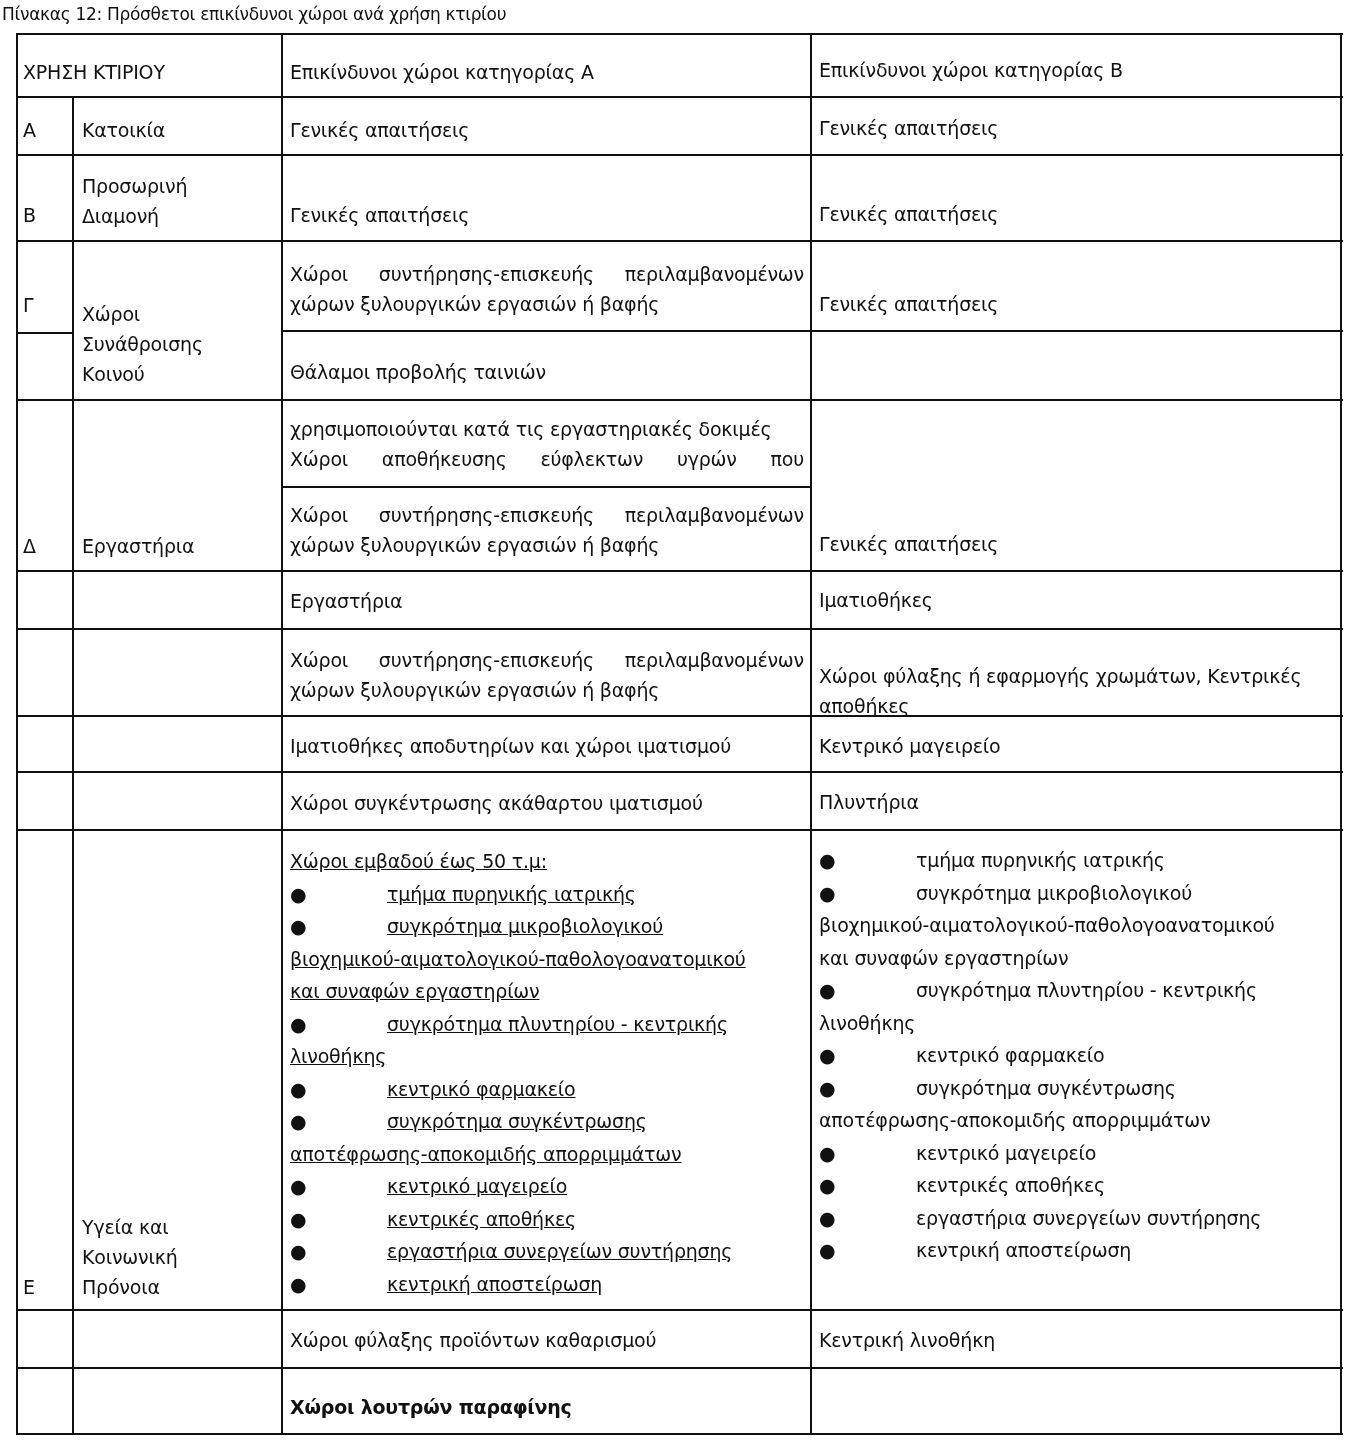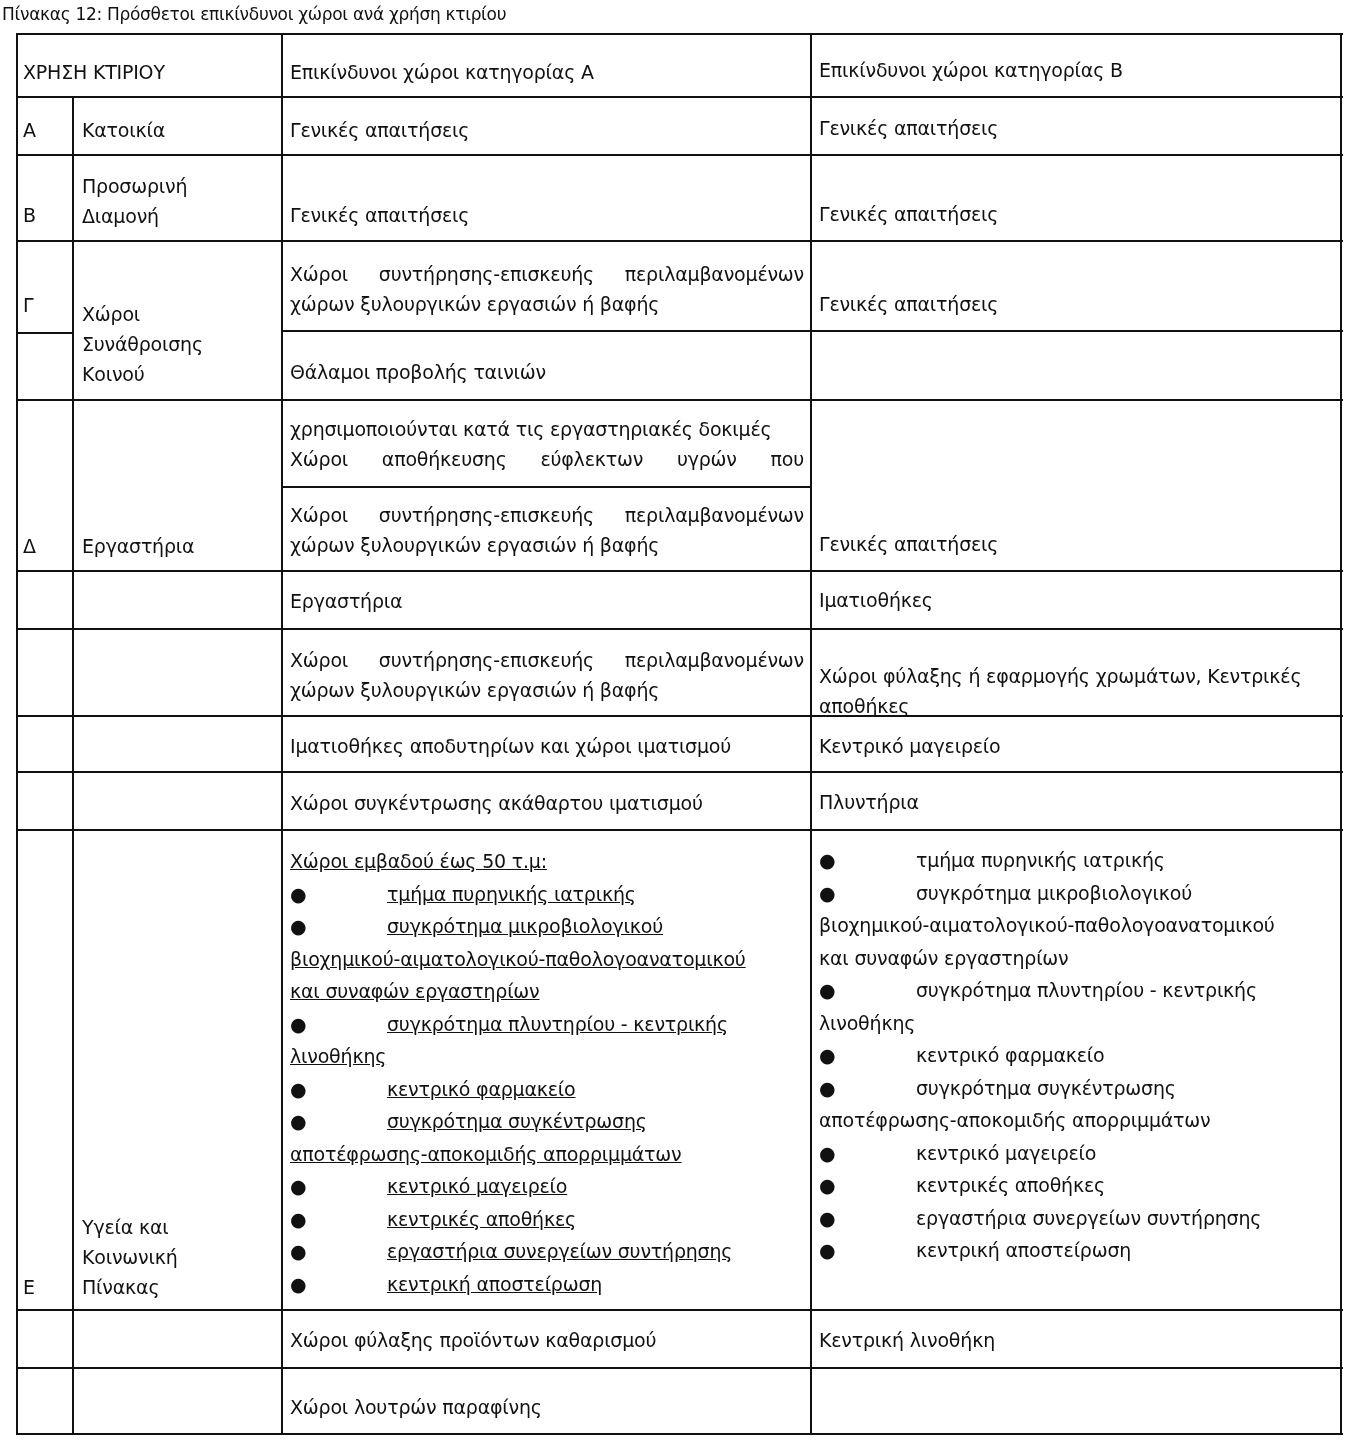--- a/index.html
+++ b/index.html
@@ -105,21 +105,21 @@
   <div class="cell" style="left:290px; top:731px;">Ιματιοθήκες αποδυτηρίων και χώροι ιματισμού</div>
   <div class="cell" style="left:819px; top:731px;">Κεντρικό μαγειρείο</div>
 
   <div class="cell" style="left:290px; top:788px;">Χώροι συγκέντρωσης ακάθαρτου ιματισμού</div>
   <div class="cell" style="left:819px; top:787px;">Πλυντήρια</div>
 
   <div class="cell" style="left:23px; top:1272px;">Ε</div>
   <div class="cell" style="left:82px; top:1212px;">
     <span class="bl">Υγεία και</span>
     <span class="bl">Κοινωνική</span>
-    <span class="bl">Πίνακας</span>
+    <span class="bl">Πρόνοια</span>
   </div>
 
   <div class="cell" style="left:290px; top:845px; line-height:32.5px;text-decoration:underline;">
     <span class="bl">Χώροι εμβαδού έως 50 τ.μ:</span>
     <span class="bullet"><span class="dot">●</span><span>τμήμα πυρηνικής ιατρικής</span></span>
     <span class="bullet"><span class="dot">●</span><span>συγκρότημα μικροβιολογικού</span></span>
     <span class="bl">βιοχημικού-αιματολογικού-παθολογοανατομικού</span>
     <span class="bl">και συναφών εργαστηρίων</span>
     <span class="bullet"><span class="dot">●</span><span>συγκρότημα πλυντηρίου - κεντρικής</span></span>
     <span class="bl">λινοθήκης</span>
@@ -144,15 +144,15 @@
     <span class="bl">αποτέφρωσης-αποκομιδής απορριμμάτων</span>
     <span class="bullet"><span class="dot">●</span><span>κεντρικό μαγειρείο</span></span>
     <span class="bullet"><span class="dot">●</span><span>κεντρικές αποθήκες</span></span>
     <span class="bullet"><span class="dot">●</span><span>εργαστήρια συνεργείων συντήρησης</span></span>
     <span class="bullet"><span class="dot">●</span><span>κεντρική αποστείρωση</span></span>
   </div>
 
   <div class="cell" style="left:290px; top:1325px;">Χώροι φύλαξης προϊόντων καθαρισμού</div>
   <div class="cell" style="left:819px; top:1325px;">Κεντρική λινοθήκη</div>
 
-  <div class="cell" style="left:290px; top:1392px;">Χώροι λουτρών παραφίνης</div>
+  <div class="cell" style="left:290px; top:1392px;font-weight:bold;">Χώροι λουτρών παραφίνης</div>
   <div class="cell" style="left:819px; top:1392px;"></div>
 </div>
 
 </body></html>

